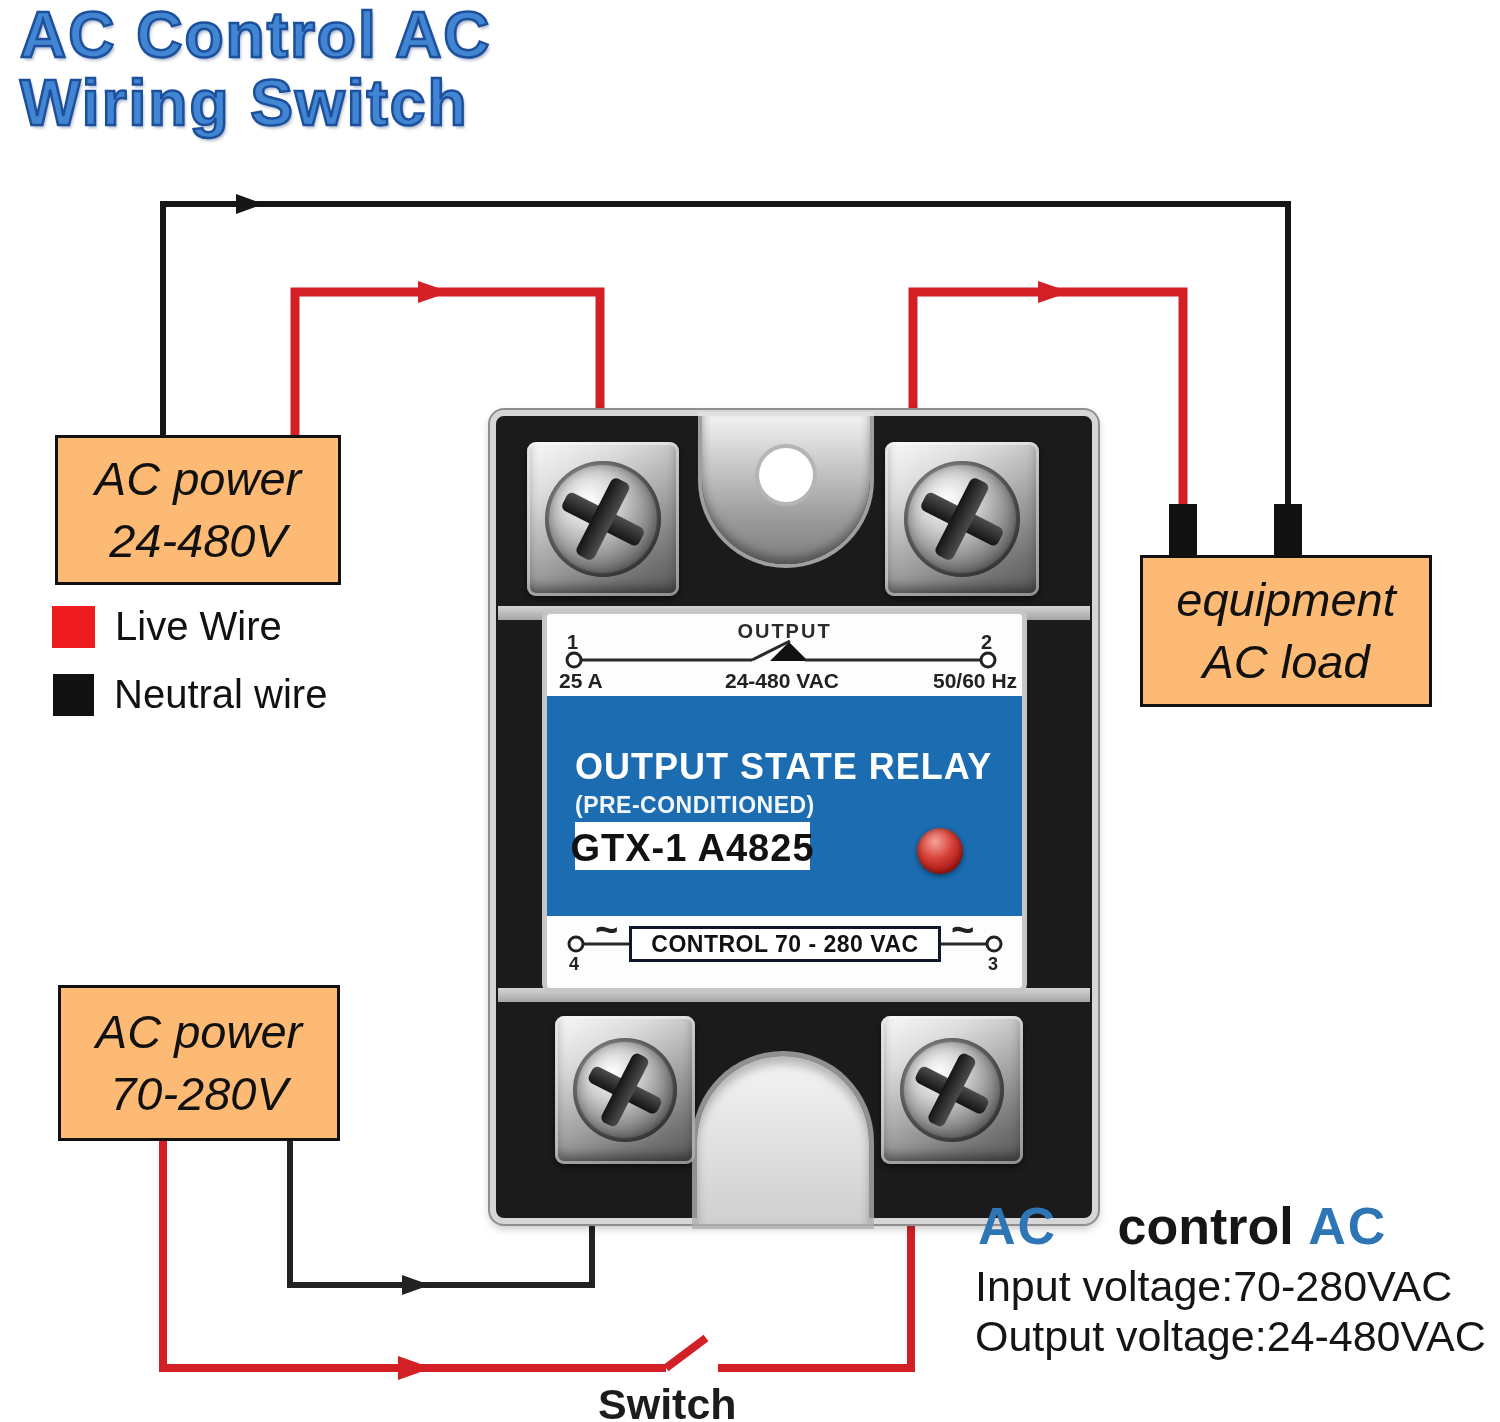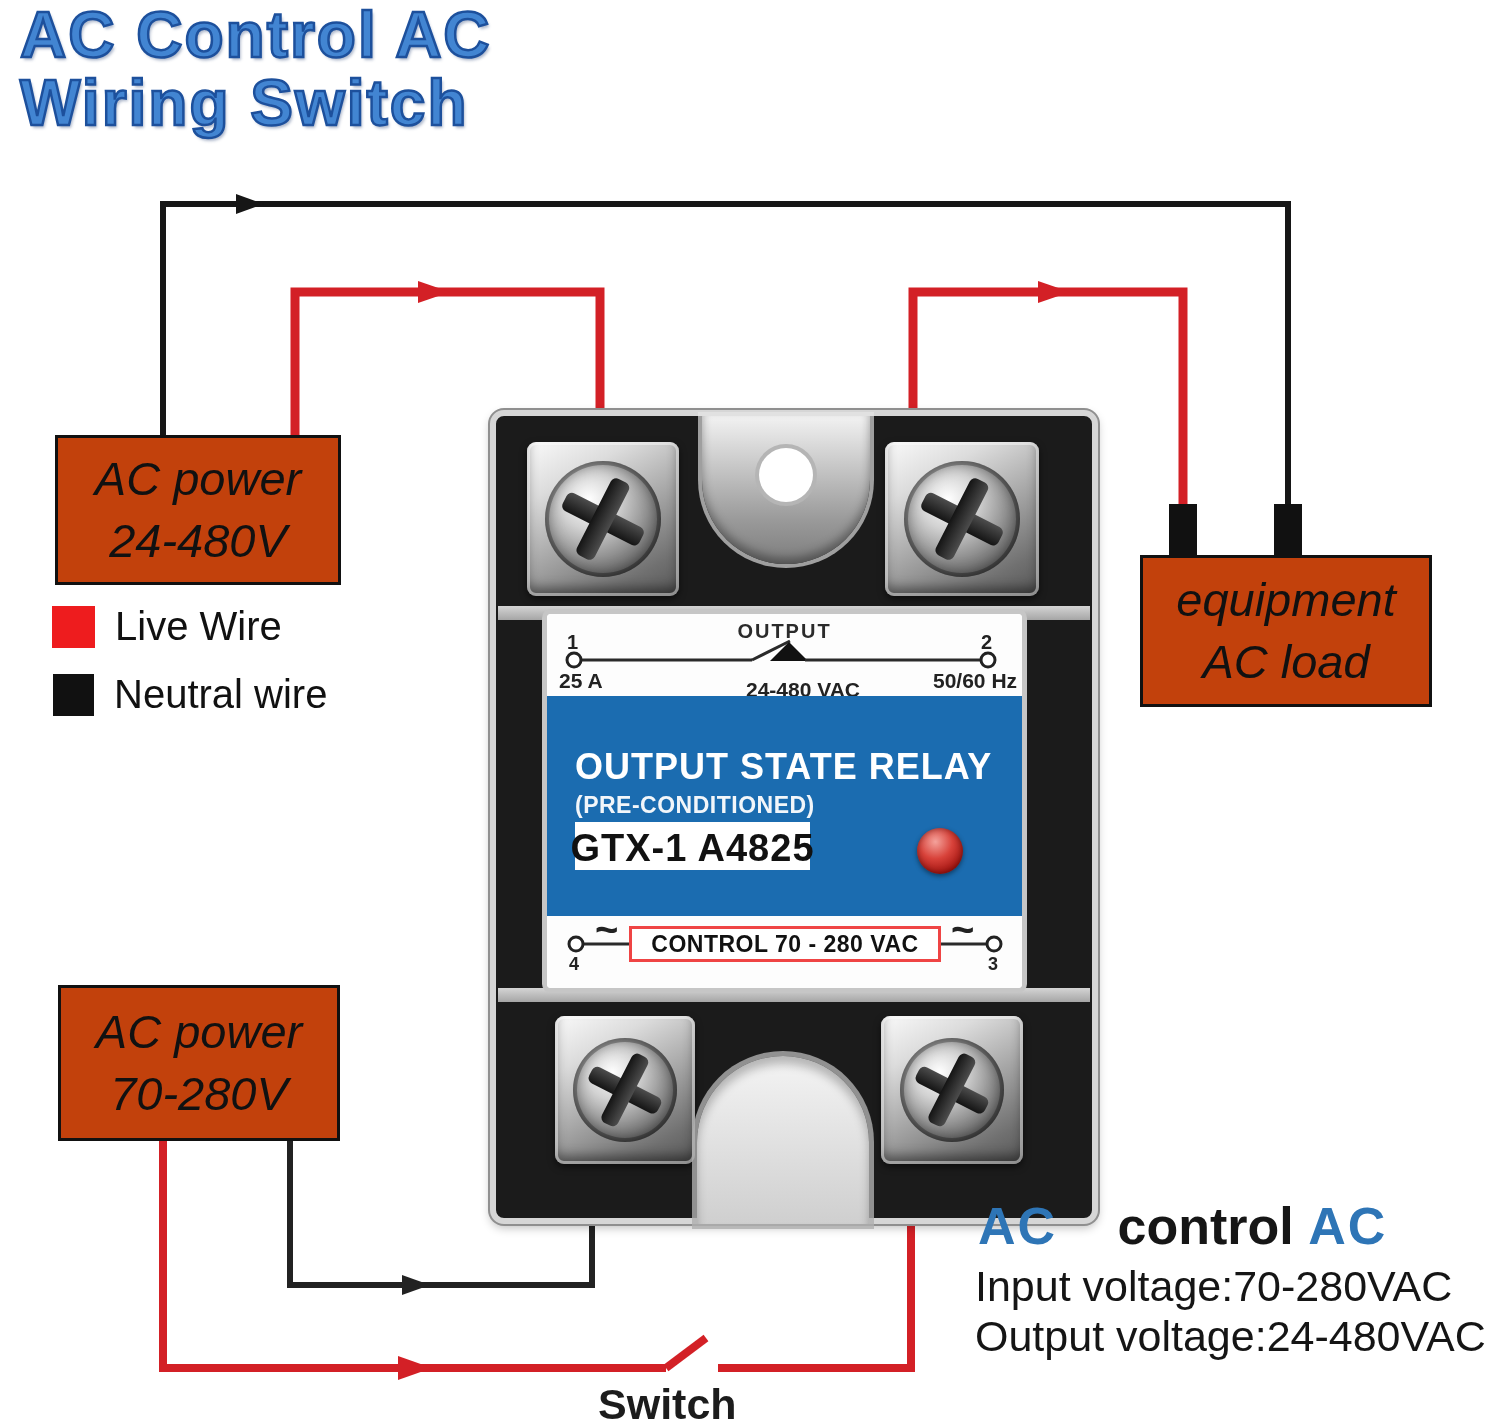--- a/index.html
+++ b/index.html
@@ -15,21 +15,21 @@
     font-size:64px;font-weight:700;letter-spacing:2px;
     color:#4285d2;-webkit-text-stroke:2.5px #1d509c;
     text-shadow:2px 3px 3px rgba(25,55,110,.35);
   }
 
   
   #wires{left:0;top:0;z-index:1;pointer-events:none;}
 
   
   .node-box{
-    border:3px solid #111;background:#c2410c;z-index:3;
+    border:3px solid #111;background:#fdba74;z-index:3;
     display:flex;flex-direction:column;align-items:center;justify-content:center;
     font-style:italic;font-size:47px;line-height:1.32;color:#111;
   }
   .box-top{left:55px;top:435px;width:280px;height:144px;}
   .box-bottom{left:58px;top:985px;width:276px;height:150px;}
   .box-load{left:1140px;top:555px;width:286px;height:146px;}
 
   
   .legend-row{display:flex;align-items:center;z-index:4;}
   .legend-swatch{width:43px;height:42px;margin-right:20px;}
@@ -94,21 +94,21 @@
 
   .face-name{position:absolute;left:28px;top:50px;font-size:36px;font-weight:700;color:#fff;letter-spacing:1px;white-space:nowrap;}
   .face-sub{position:absolute;left:28px;top:96px;font-size:23px;font-weight:700;color:#f2f6fa;letter-spacing:.5px;}
   .model-box{position:absolute;left:28px;top:126px;width:235px;height:48px;background:#fff;
     display:flex;align-items:flex-end;justify-content:center;}
   .model-box span{font-size:38px;font-weight:700;color:#111;letter-spacing:1px;white-space:nowrap;}
   .led{position:absolute;left:370px;top:132px;width:46px;height:46px;border-radius:50%;
     background:radial-gradient(circle at 40% 30%,#f4a29b 0%,#d8423a 40%,#a31511 75%,#6e0b09 100%);
     box-shadow:0 2px 5px rgba(0,0,0,.45), inset 0 0 6px rgba(0,0,0,.4);}
 
-  .ctrl-box{position:absolute;left:82px;top:10px;width:312px;height:36px;border:3px solid #ef4444;background:#fff;
+  .ctrl-box{position:absolute;left:82px;top:10px;width:312px;height:36px;border:3px solid #0f172a;background:#fff;
     display:flex;align-items:center;justify-content:center;box-sizing:border-box;}
   .ctrl-box span{font-size:23px;font-weight:700;letter-spacing:.5px;color:#111;white-space:nowrap;}
   .tilde{position:absolute;top:-9px;font-size:40px;font-weight:700;color:#222;}
 
   .band-svg{position:absolute;left:0;top:0;}
 
   
   .footer-l1{left:978px;top:1196px;font-size:52px;z-index:4;white-space:nowrap;}
   .footer-l1 .blue{color:#2e75b6;font-weight:700;letter-spacing:2px;margin-top:25px;}
   .footer-l1 .dark{color:#161616;font-weight:700;margin-left:46px;}
@@ -200,21 +200,21 @@
           <line x1="34" y1="46" x2="205" y2="46" stroke="#2a2a2a" stroke-width="3"></line>
           <line x1="205" y1="46" x2="243" y2="27" stroke="#2a2a2a" stroke-width="3"></line>
           <polygon points="223,47 261,47 242,28" fill="#111"></polygon>
           <line x1="258" y1="46" x2="434" y2="46" stroke="#2a2a2a" stroke-width="3"></line>
           <circle cx="27" cy="46" r="7" fill="#fff" stroke="#222" stroke-width="3"></circle>
           <circle cx="441" cy="46" r="7" fill="#fff" stroke="#222" stroke-width="3"></circle>
         </svg>
         <div class="t-num" style="left:20px;top:17px;">1</div>
         <div class="t-num" style="left:434px;top:17px;">2</div>
         <div class="t-sub" style="left:12px;top:55px;">25 A</div>
-        <div class="t-sub" style="left:178px;top:64px;margin-left:21px;">24-480 VAC</div>
+        <div class="t-sub" style="left:178px;top:55px;">24-480 VAC</div>
         <div class="t-sub" style="left:386px;top:55px;">50/60 Hz</div>
       </div>
 
       <div class="blue-face">
         <div class="face-name">OUTPUT STATE RELAY</div>
         <div class="face-sub">(PRE-CONDITIONED)</div>
         <div class="model-box">
           <span>GTX-1 A4825</span>
         </div>
         <div class="led"></div>

